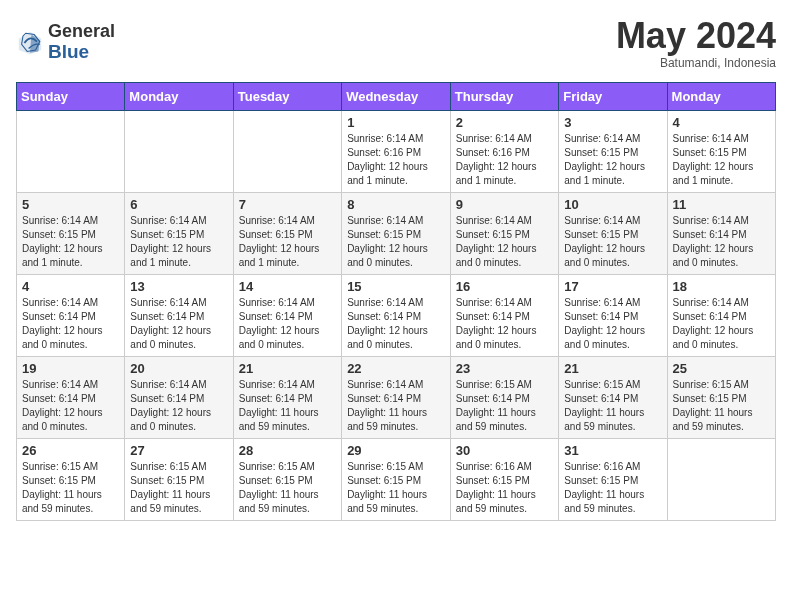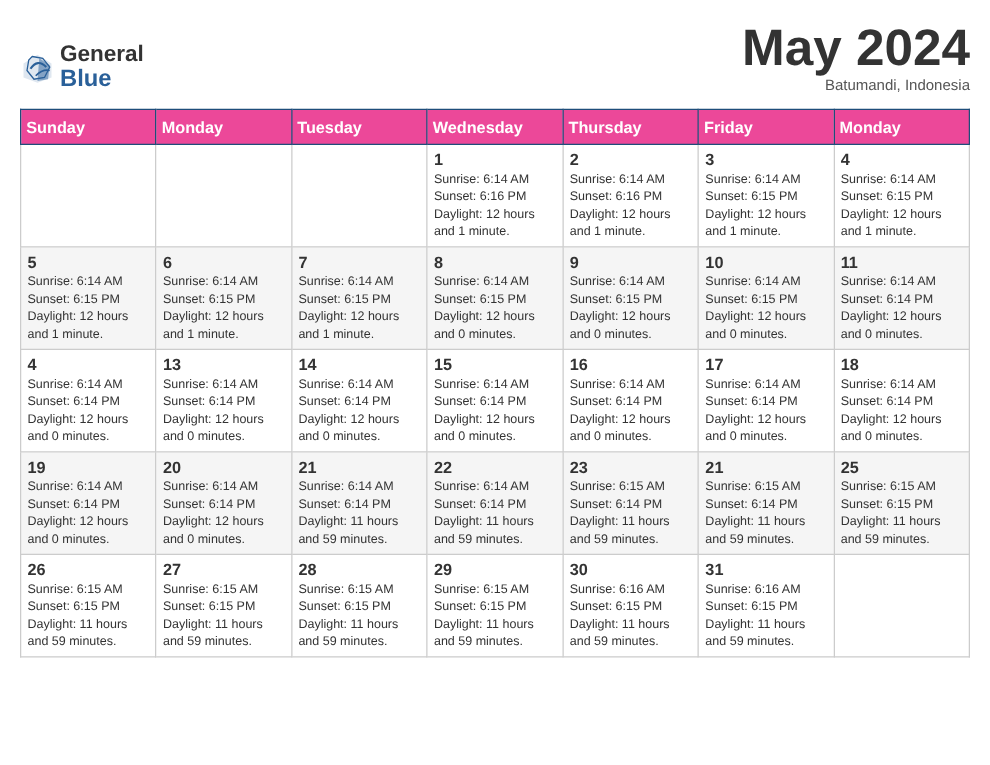--- a/index.html
+++ b/index.html
@@ -6,21 +6,21 @@
     body {
       font-family: Arial, sans-serif;
       background: #fff;
       width: 792px;
       min-height: 612px;
       padding: 16px;
     }
     .header {
       display: flex;
       justify-content: space-between;
-      align-items: flex-end;
+      align-items: center;
       margin-bottom: 12px;
     }
     .logo {
       display: flex;
       align-items: center;
       gap: 4px;
     }
     .logo-text {
       display: flex;
       flex-direction: column;
@@ -37,36 +37,36 @@
       color: #2a6099;
     }
     .logo-icon {
       width: 28px;
       height: 28px;
     }
     .title-block {
       text-align: right;
     }
     .month-title {
-      font-size: 41px;
+      font-size: 36px;
       font-weight: bold;
       color: #333;
       line-height: 1.1;
     }
     .location-title {
       font-size: 12px;
       color: #555;
     }
     .calendar {
       width: 100%;
       border-collapse: collapse;
       border: 1px solid #ccc;
     }
     .calendar th {
-      background-color: #ec4899;
+      background-color: #8b5cf6;
       color: #fff;
       font-size: 13px;
       font-weight: bold;
       padding: 6px 4px;
       text-align: left;
       border: 1px solid #1e4d7a;
     }
     .calendar td {
       border: 1px solid #ccc;
       vertical-align: top;

